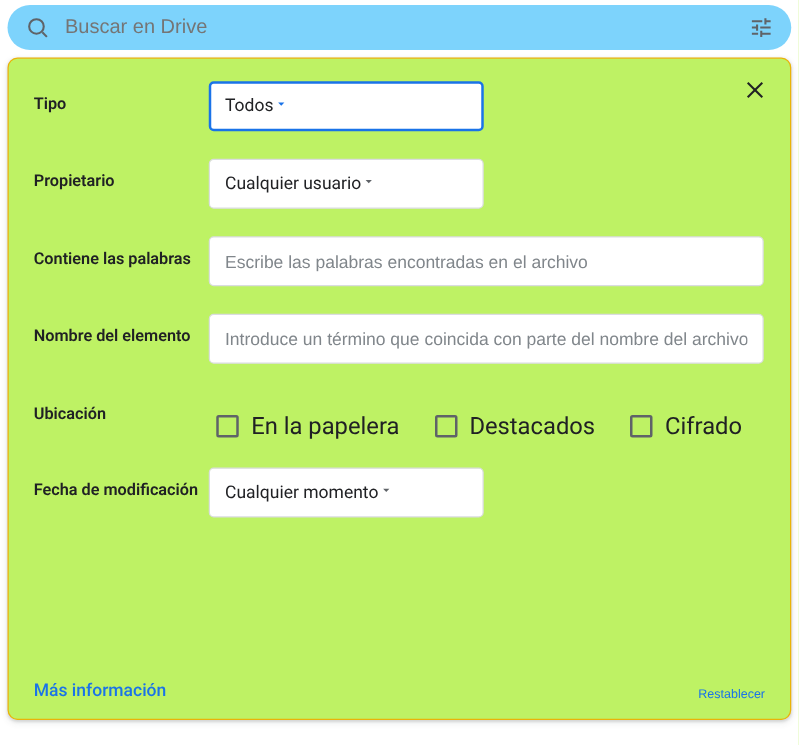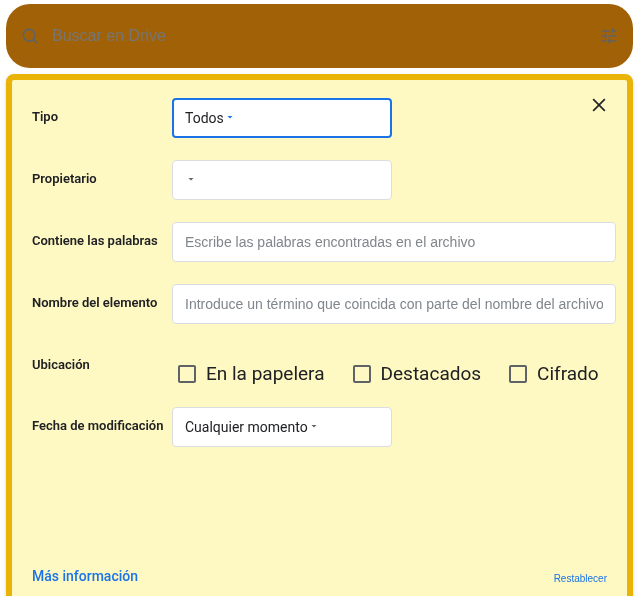--- a/index.html
+++ b/index.html
@@ -6,43 +6,43 @@
   body {
     font-family: "Google Sans", Roboto, Arial, sans-serif;
     font-size: 14px;
     color: #202124;
     background: #fff;
     width: 639px;
     height: 596px;
     overflow: hidden;
   }
   .search-bar {
-    height: 64px;
-    background: #a16207;
+    height: 36px;
+    background: #7dd3fc;
     border-radius: 24px;
     margin: 4px 6px 0 6px;
     display: flex;
     align-items: center;
     padding: 0 14px;
   }
   .search-bar .icon { color: #5f6368; display:flex; align-items:center; }
   .search-bar input {
     flex: 1;
     border: none;
     background: transparent;
     font-size: 16px;
     color: #202124;
     margin: 0 12px;
     outline: none;
   }
   .panel {
     position: relative;
     margin: 6px 6px 0 6px;
-    background: #fef9c3;
-    border: 6px solid #eab308;
+    background: #bef264;
+    border: 1px solid #eab308;
     border-radius: 8px;
     height: 530px;
     box-shadow: 0 1px 2px rgba(60,64,67,.15), 0 2px 6px rgba(60,64,67,.1);
     display:flex;
     flex-direction:column;
   }
   .panel-scroll {
     overflow-y: auto;
     padding: 18px 20px 0 20px;
     flex:1;
@@ -172,20 +172,21 @@
               </svg>
           </span>
         </div>
       </div>
     </div>
 
     <div class="row">
       <div class="row-label">Propietario</div>
       <div class="row-body">
         <div class="select">
+          <span>Cualquier usuario</span>
           <span class="arrow">
             <svg width="12" height="12" viewBox="0 0 24 24" fill="currentColor">
                 <path d="M7 10l5 5 5-5z"></path>
               </svg>
           </span>
         </div>
       </div>
     </div>
 
     <div class="row">

